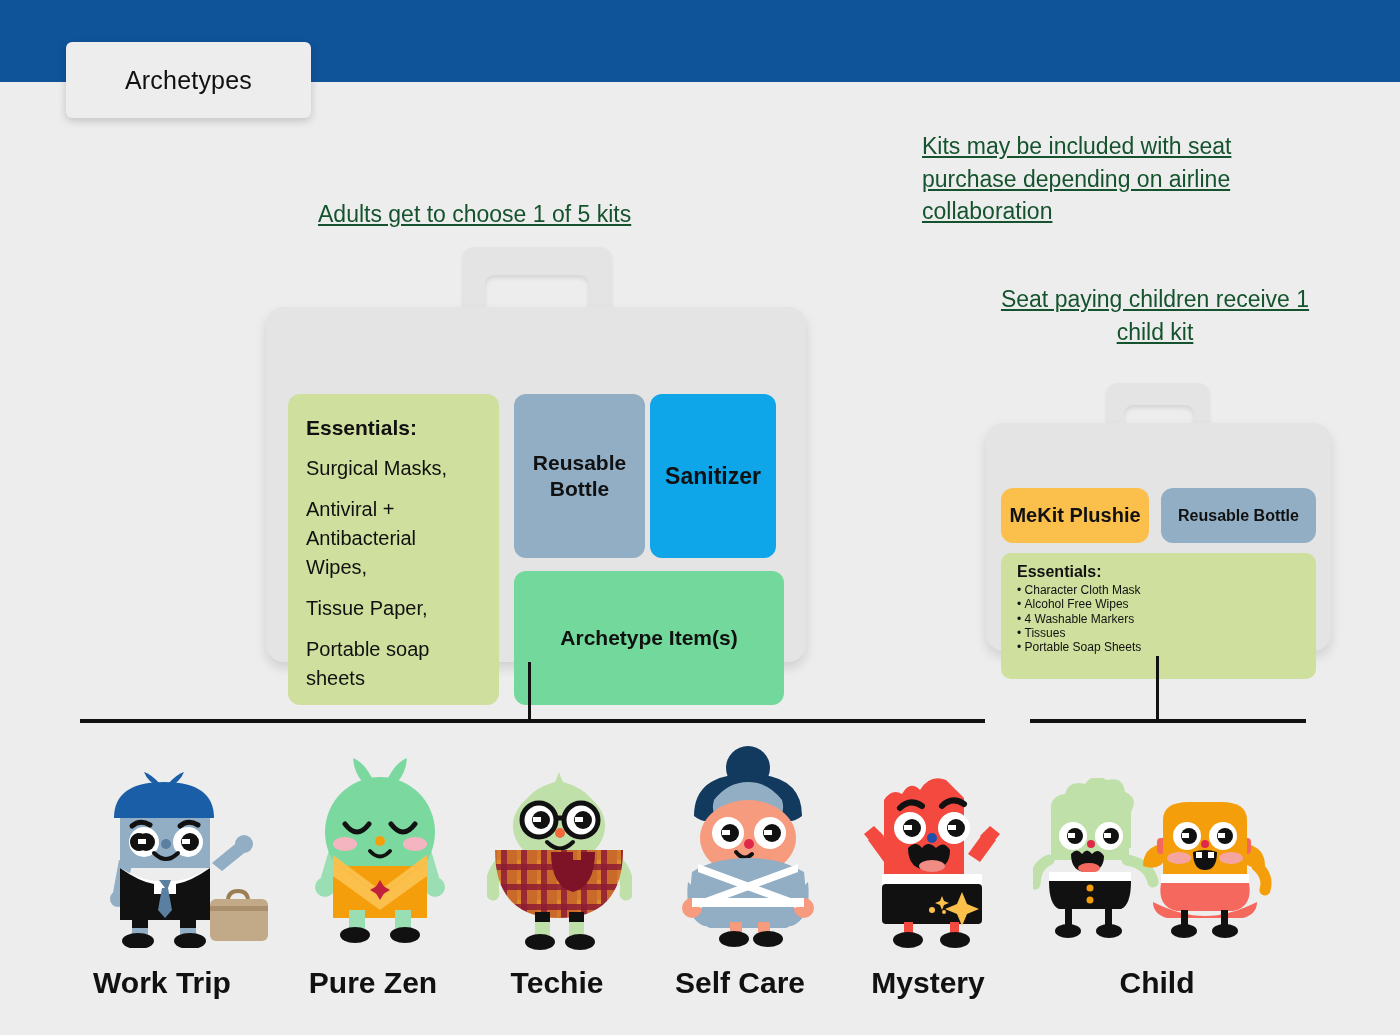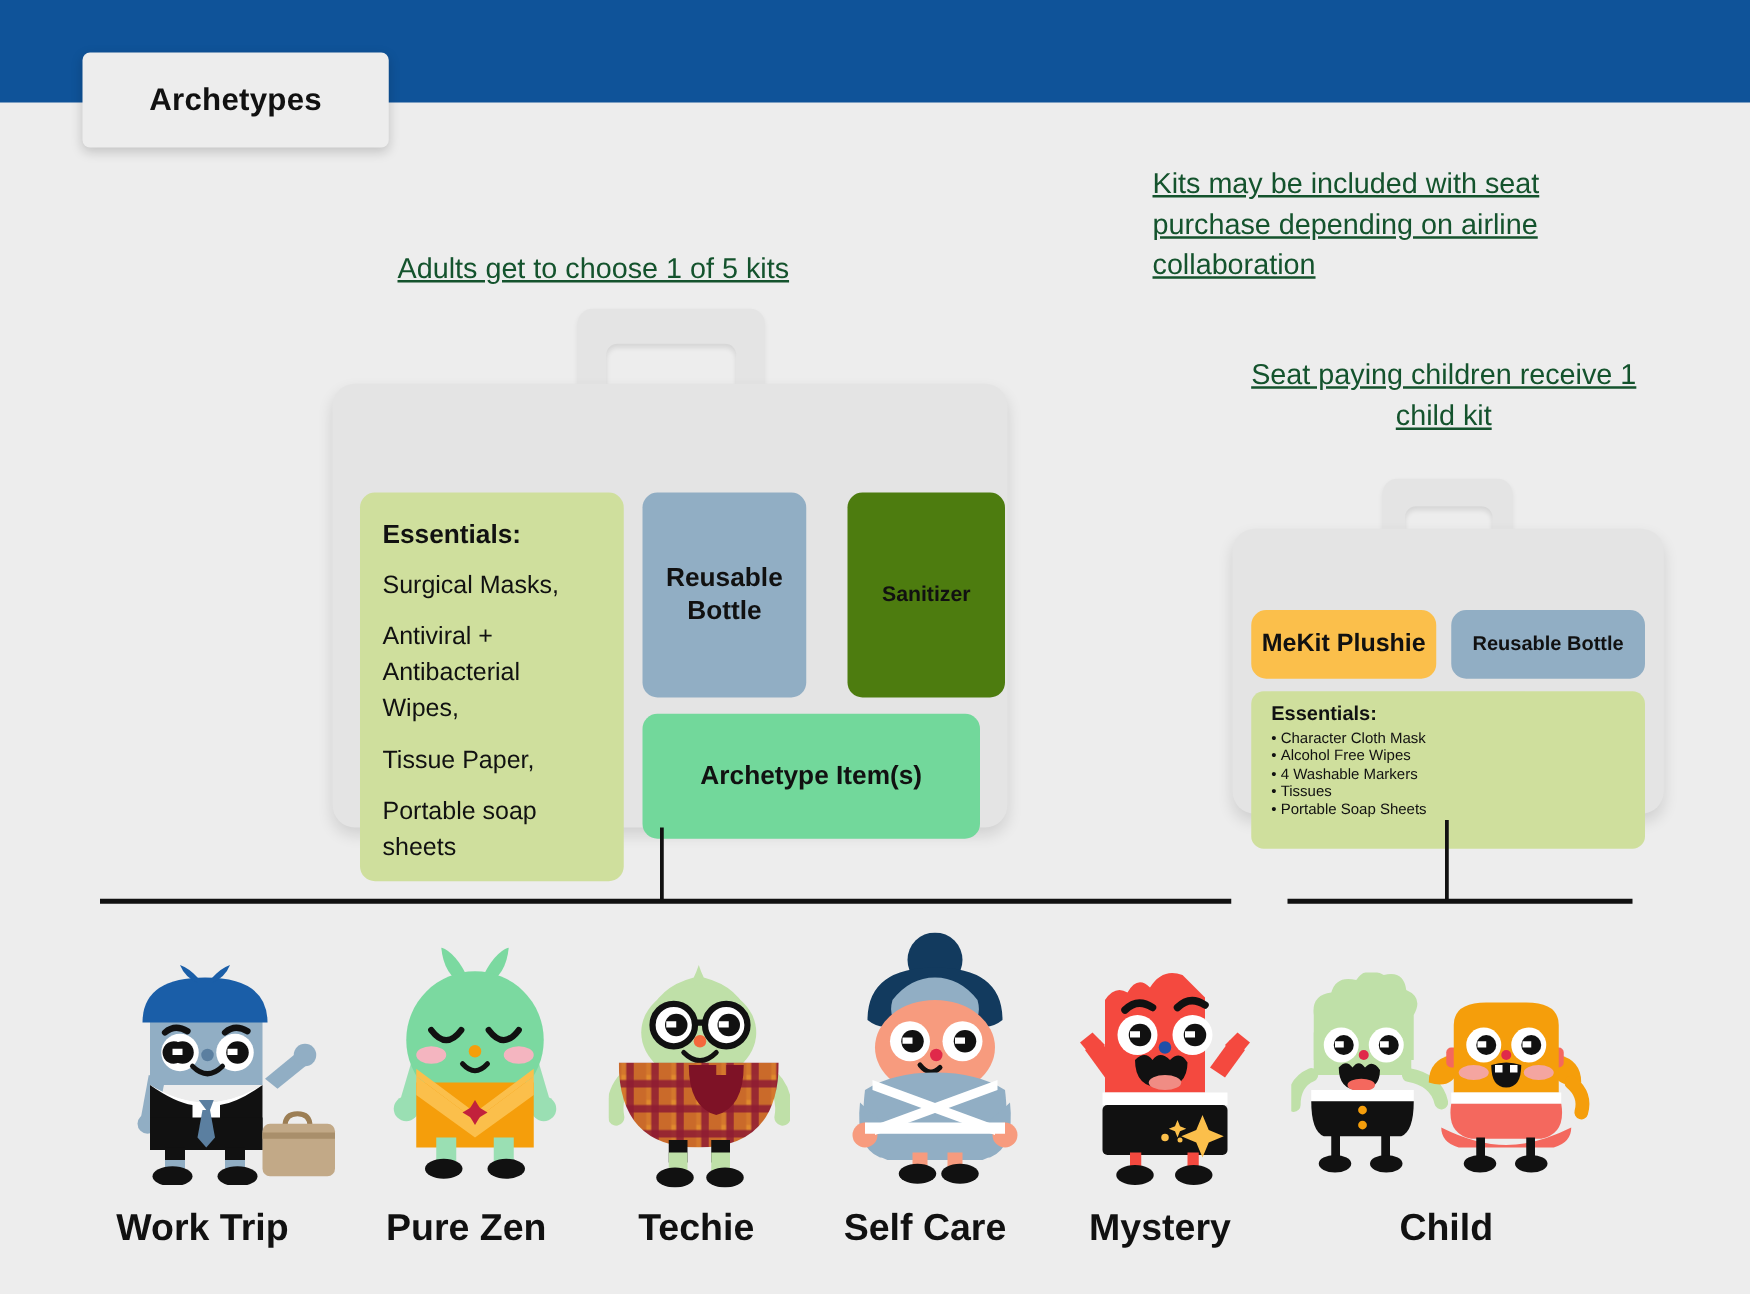--- a/index.html
+++ b/index.html
@@ -16,21 +16,21 @@
     position: absolute; left: 0; top: 0; width: 1400px; height: 82px;
     background: #0F5399;
   }
   .title-card {
     position: absolute; left: 66px; top: 42px; width: 245px; height: 76px;
     background: #EDEDED; border-radius: 6px;
     box-shadow: 0 3px 9px rgba(0,0,0,0.18);
     display: flex; align-items: center; justify-content: center;
   }
   .title-card span {
-    font-size: 25px; font-weight: bold; color: #111; letter-spacing: .2px;
+    font-size: 25px; font-weight: normal; color: #111; letter-spacing: .2px;
   }
 
   
   .note {
     position: absolute; color: #14532d; font-size: 23px; line-height: 1.42;
     font-family: "Liberation Sans", sans-serif;
     text-decoration: underline;
   }
   #note-adults { left: 318px; top: 166px; width: 420px; text-align: left; margin-top: 32px; }
   #note-airline { left: 922px; top: 130px; width: 400px; text-align: left; }
@@ -63,22 +63,22 @@
 
   #chip-essentials {
     left: 22px; top: 87px; width: 211px; height: 311px;
     background: #CFDF9D; border-radius: 12px; padding: 22px 18px 0 18px;
     display: block; text-align: left;
   }
   #chip-essentials .ess-title { font-size: 21px; font-weight: bold; color:#111; margin-bottom: 14px; }
   #chip-essentials .ess-line { font-size: 20px; font-weight: normal; color:#111; line-height: 1.45; margin-bottom: 12px; }
 
   #chip-bottle   { left: 248px; top: 87px; width: 131px; height: 164px; background: #91AEC4; font-size: 21px; line-height: 1.22; }
-  #chip-sanitizer{ left: 412px; top: 87px; width: 126px; height: 164px; background: #4d7c0f; font-size: 17px; }
-  #chip-archetype{ left: 248px; top: 264px; width: 270px; height: 100px; background: #72D89B; font-size: 21px; line-height: 1.22; }
+  #chip-sanitizer{ left: 384px; top: 87px; width: 126px; height: 164px; background: #0ea5e9; font-size: 23px; }
+  #chip-archetype{ left: 248px; top: 264px; width: 270px; height: 134px; background: #72D89B; font-size: 21px; line-height: 1.22; }
 
   
   #child-case .body { left: 0; top: 45px; width: 345px; height: 228px; }
   #child-case .handle { left: 120px; top: 5px; width: 104px; height: 55px; }
   #child-case .handle-hole { left: 138px; top: 27px; width: 70px; height: 34px; }
 
   #chip-plushie { left: 15px; top: 65px; width: 148px; height: 55px; background: #FBBF4B; font-size: 20px; }
   #chip-cbottle { left: 175px; top: 65px; width: 155px; height: 55px; background: #91AEC4; font-size: 16px; }
   #chip-cessentials {
     left: 15px; top: 130px; width: 315px; height: 126px;

